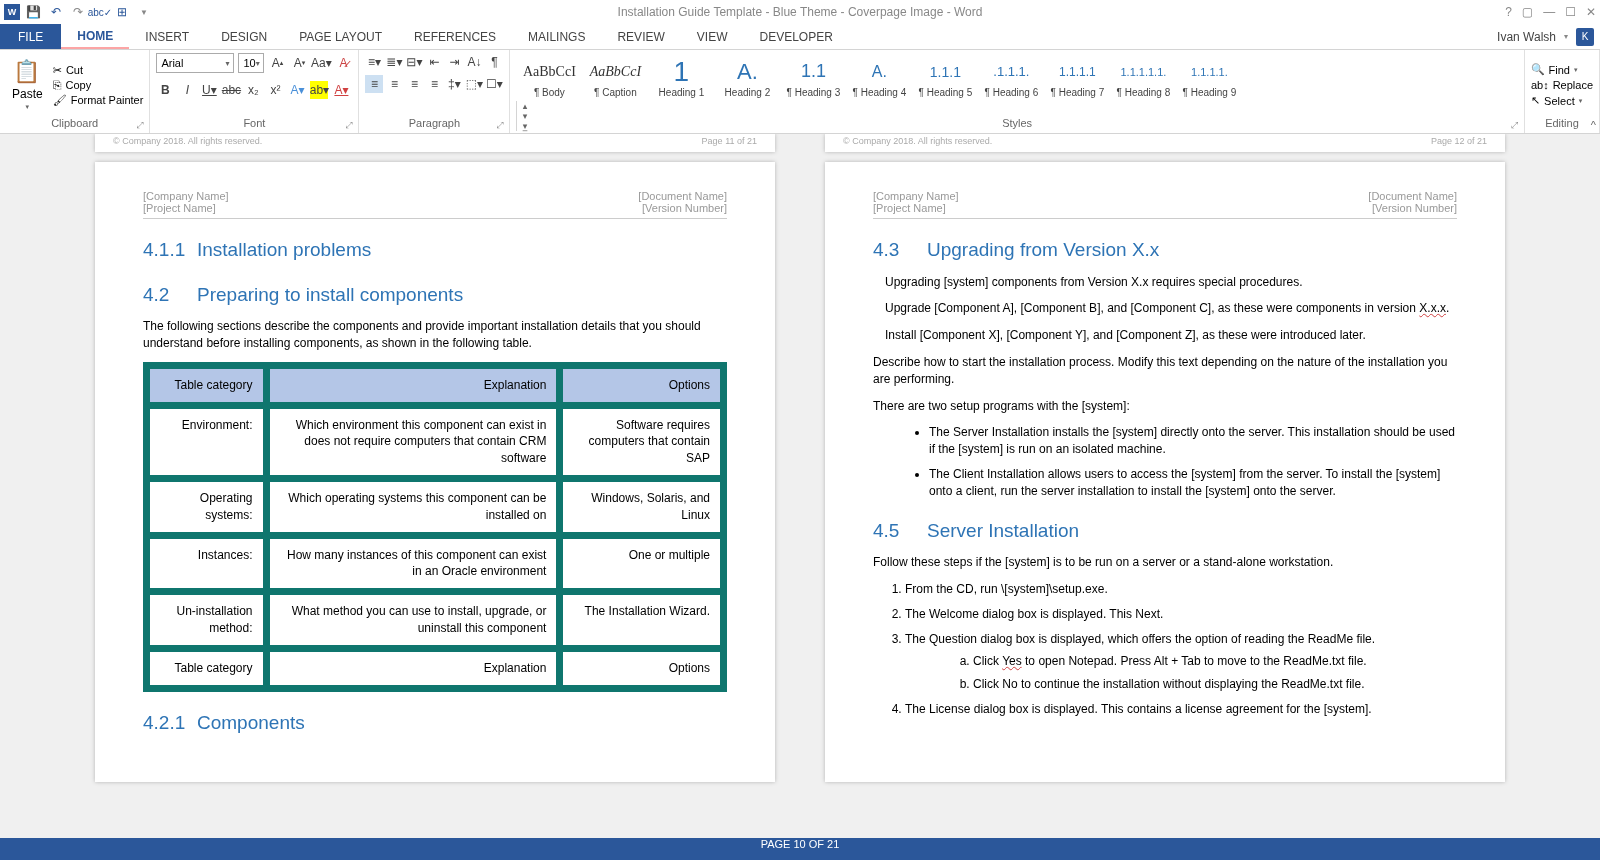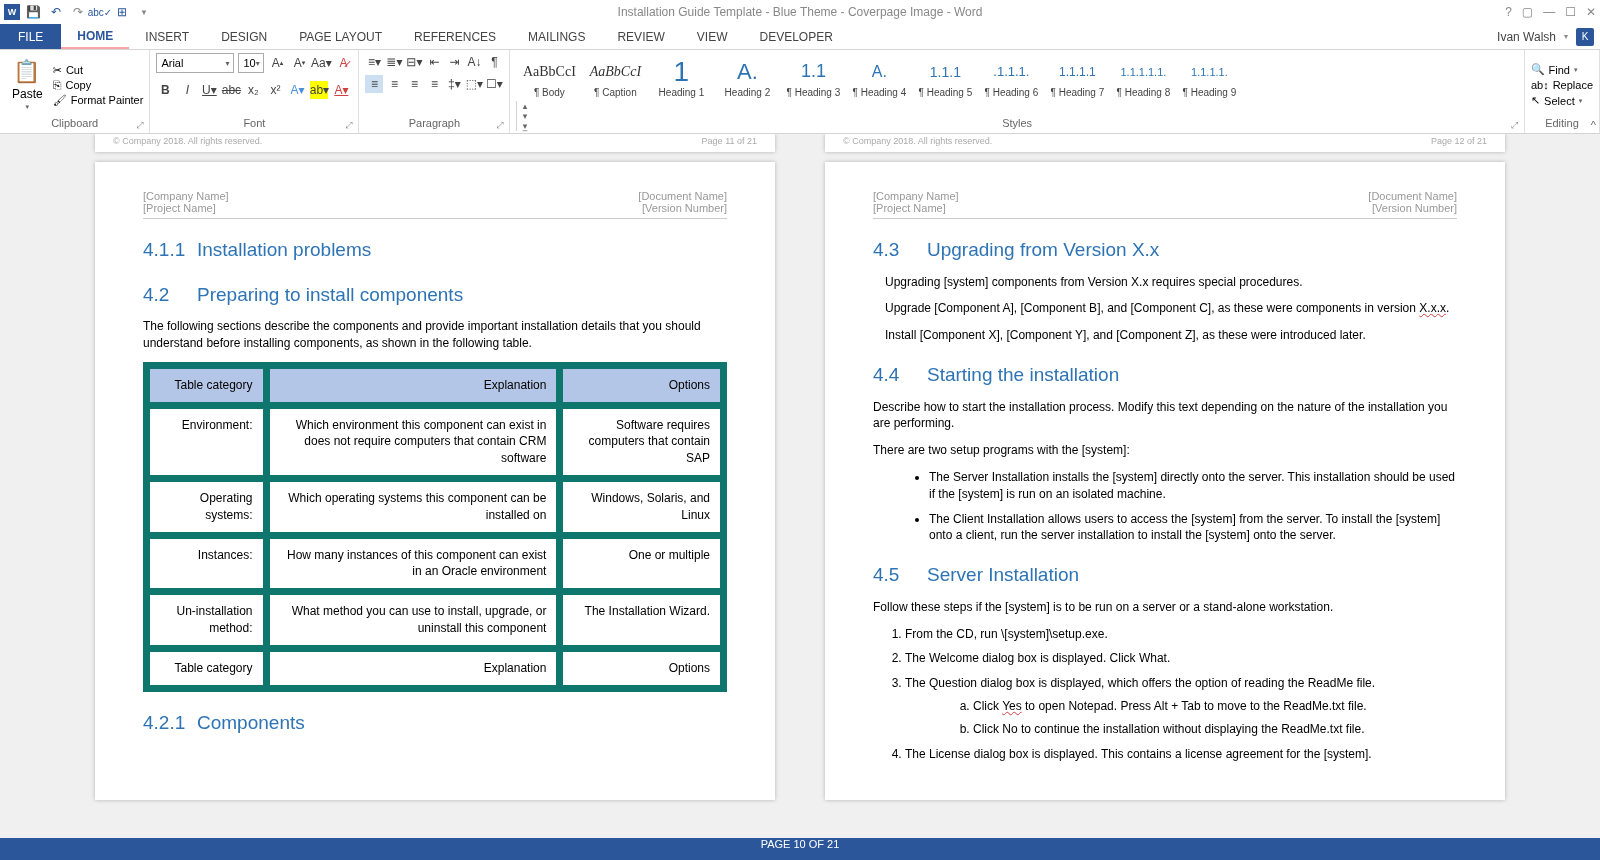--- a/index.html
+++ b/index.html
@@ -374,32 +374,31 @@
             <div>[Version Number]</div>
           </div>
       </div>
       <div class="content">
         <div class="h-sec"><span class="num">4.3</span><span>Upgrading from Version X.x</span></div>
         <div class="indent">
           <p class="p-body">Upgrading [system] components from Version X.x requires special procedures.</p>
           <p class="p-body"><span>Upgrade [Component A], [Component B], and [Component C], as these were components in version </span><span class="squig">X.x.x</span><span>.</span></p>
           <p class="p-body">Install [Component X], [Component Y], and [Component Z], as these were introduced later.</p>
         </div>
-        <div class="h-sec"><span class="num">4.4</span><span>Starting the installation</span></div>
         <p class="p-body">Describe how to start the installation process. Modify this text depending on the nature of the installation you are performing.</p>
         <p class="p-body">There are two setup programs with the [system]:</p>
         <ul class="bul">
           <li>The Server Installation installs the [system] directly onto the server. This installation should be used if the [system] is run on an isolated machine.</li>
           <li>The Client Installation allows users to access the [system] from the server. To install the [system] onto a client, run the server installation to install the [system] onto the server.</li>
         </ul>
         <div class="h-sec"><span class="num">4.5</span><span>Server Installation</span></div>
         <p class="p-body">Follow these steps if the [system] is to be run on a server or a stand-alone workstation.</p>
         <ol class="num-list indent2">
           <li>From the CD, run \[system]\setup.exe.</li>
-          <li>The Welcome dialog box is displayed. Click What.</li>
+          <li>The Welcome dialog box is displayed. This Next.</li>
           <li><span>The Question dialog box is displayed, which offers the option of reading the ReadMe file.</span>
             <ol class="alpha">
               <li><span>Click </span><span class="squig">Yes</span><span> to open Notepad. Press Alt + Tab to move to the ReadMe.txt file.</span></li>
               <li>Click No to continue the installation without displaying the ReadMe.txt file.</li>
             </ol>
           </li>
           <li>The License dialog box is displayed. This contains a license agreement for the [system].</li>
         </ol>
       </div>
     </div>

